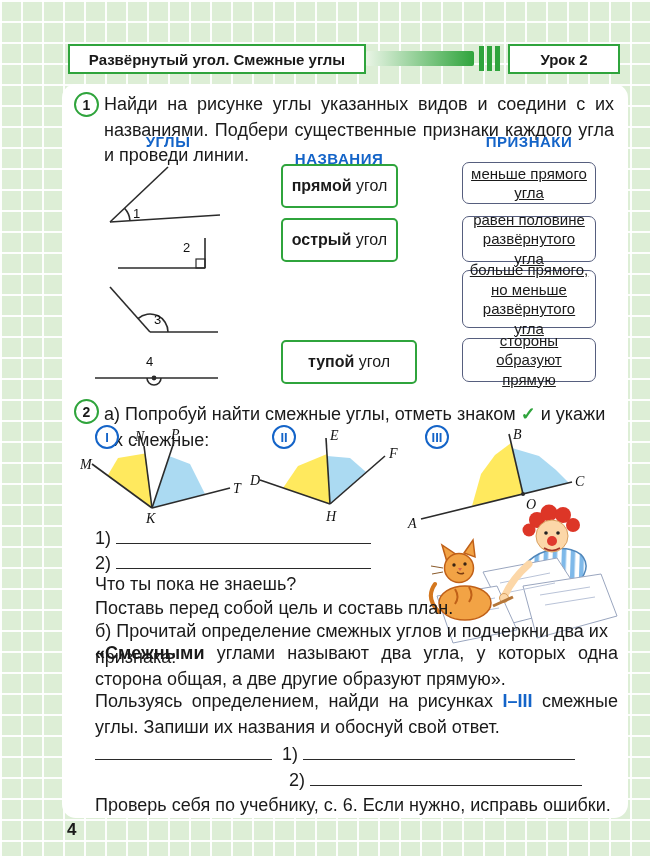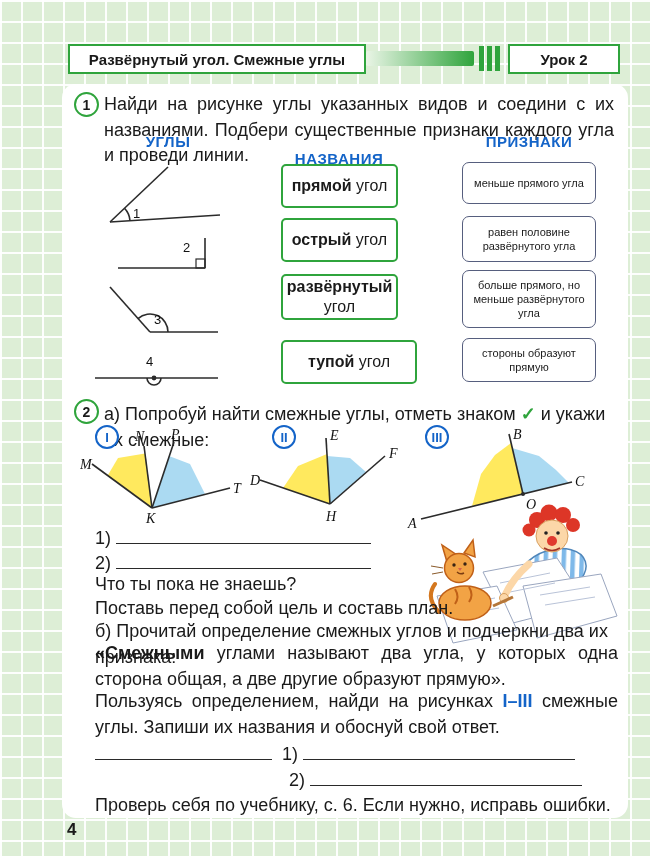--- a/index.html
+++ b/index.html
@@ -33,21 +33,21 @@
   .txt { position:absolute; font-size:18px; line-height:1.42; z-index:3; }
   .just { text-align:justify; }
   .colhead { position:absolute; color:#1464c8; font-weight:bold; font-size:15px;
     text-align:center; letter-spacing:.5px; z-index:3; }
 
   .nbox { position:absolute; border:2px solid #2fa43c; border-radius:5px; background:#fff;
     display:flex; align-items:center; justify-content:center; text-align:center;
     font-size:16px; line-height:1.25; padding:20px 6px; z-index:3; }
   .fbox { position:absolute; border:1.5px solid #565e7e; border-radius:7px; background:#fff;
     display:flex; align-items:center; justify-content:center; text-align:center;
-    font-size:11px; line-height:1.3; padding:3px 6px; z-index:3; }
+    font-size:15px; line-height:1.3; padding:3px 6px; z-index:3;text-decoration:underline; }
 
   .numeral { position:absolute; width:24px; height:24px; border-radius:50%; border:2px solid #1464c8;
     color:#1464c8; font-weight:bold; font-size:13px; display:flex; align-items:center;
     justify-content:center; background:#fff; z-index:4; }
 
   .fig-svg { position:absolute; z-index:3; }
   .ptlabel { font-family:"Liberation Serif", serif; font-style:italic; font-size:14px; fill:#111; }
   .anglenum { font-family:"Liberation Sans", sans-serif; font-size:13px; fill:#111; }
 
   .uline { display:inline-block; border-bottom:1.3px solid #2a2a2a; height:13px; }
@@ -123,23 +123,20 @@
     </g>
     <circle cx="66" cy="226" r="2.4" fill="#2b2b2b"></circle>
     <text class="anglenum" x="58" y="214">4</text>
   </svg>
 
   <div class="nbox" style="left:281px;top:164px;width:117px;height:36px">
     <span><b>прямой</b><span> угол</span></span>
   </div>
   <div class="nbox" style="left:281px;top:218px;width:117px;height:36px">
     <span><b>острый</b><span> угол</span></span>
-  </div>
-  <div class="nbox" style="left:281px;top:274px;width:117px;height:46px">
-    <span><b>развёрнутый</b><span> угол</span></span>
   </div>
   <div class="nbox" style="left:281px;top:340px;width:136px;height:36px">
     <span><b>тупой</b><span> угол</span></span>
   </div>
 
   <div class="fbox" style="left:462px;top:162px;width:134px;height:42px">
     <span>меньше прямого угла</span>
   </div>
   <div class="fbox" style="left:462px;top:270px;width:134px;height:58px">
     <span>больше прямого, но меньше развёрнутого угла</span>

